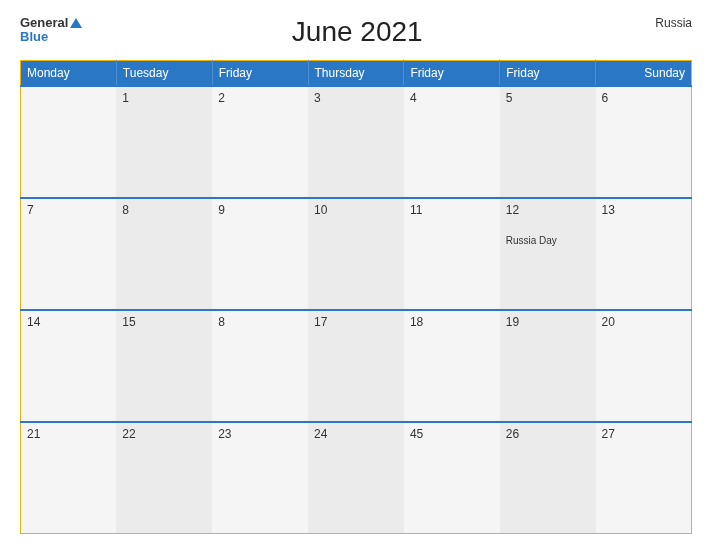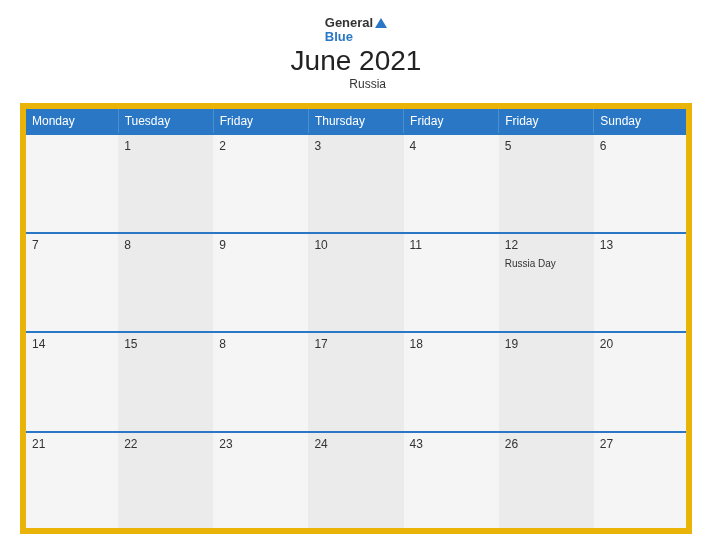--- a/index.html
+++ b/index.html
@@ -12,24 +12,23 @@
     }
     .page {
       width: 712px;
       height: 550px;
       padding: 16px 20px;
       display: flex;
       flex-direction: column;
     }
     .header {
       display: flex;
-      align-items: center;
+      align-items: flex-start;
       justify-content: space-between;
       margin-bottom: 12px;
-      flex-direction: column;
     }
     .logo {
       display: flex;
       flex-direction: column;
       align-items: flex-start;
       line-height: 1.1;
     }
     .logo-general {
       font-size: 13px;
       font-weight: bold;
@@ -62,36 +61,37 @@
       flex: 1;
     }
     .country-label {
       font-size: 12px;
       color: #333;
       min-width: 60px;
       text-align: right;
     }
     .calendar {
       flex: 1;
-      border: 6px solid #eab308;
+      border: 1px solid #eab308;
       border-collapse: collapse;
       width: 100%;
       table-layout: fixed;
     }
     .calendar thead tr th {
       background: #2a78c5;
       color: #fff;
       font-size: 12px;
       font-weight: normal;
       padding: 5px 6px;
       text-align: left;
       border-right: 1px solid #4a8fd0;
     }
     .calendar thead tr th:last-child {
       border-right: none;
+      text-align: right;
     }
     .calendar tbody tr {
       border-top: 2px solid #2a78c5;
     }
     .calendar tbody tr td {
       vertical-align: top;
       padding: 4px 6px;
       height: 72px;
       background: #f5f5f5;
       border-right: none;
@@ -102,21 +102,21 @@
       background: #ebebeb;
     }
     .day-number {
       font-size: 12px;
       color: #333;
       display: block;
     }
     .day-event {
       font-size: 10px;
       color: #333;
-      margin-top: 6px;
+      margin-top: 18px;
       display: block;
     }
   </style>
 </head>
 <body>
 
 <div class="page">
   <div class="header">
     <div class="logo">
       <div class="logo-row">
@@ -217,21 +217,21 @@
           <td>
             <span class="day-number">22</span>
           </td>
           <td>
             <span class="day-number">23</span>
           </td>
           <td>
             <span class="day-number">24</span>
           </td>
           <td>
-            <span class="day-number">43</span>
+            <span class="day-number">45</span>
           </td>
           <td>
             <span class="day-number">26</span>
           </td>
           <td>
             <span class="day-number">27</span>
           </td>
         </tr>
       </tbody>
   </table>

